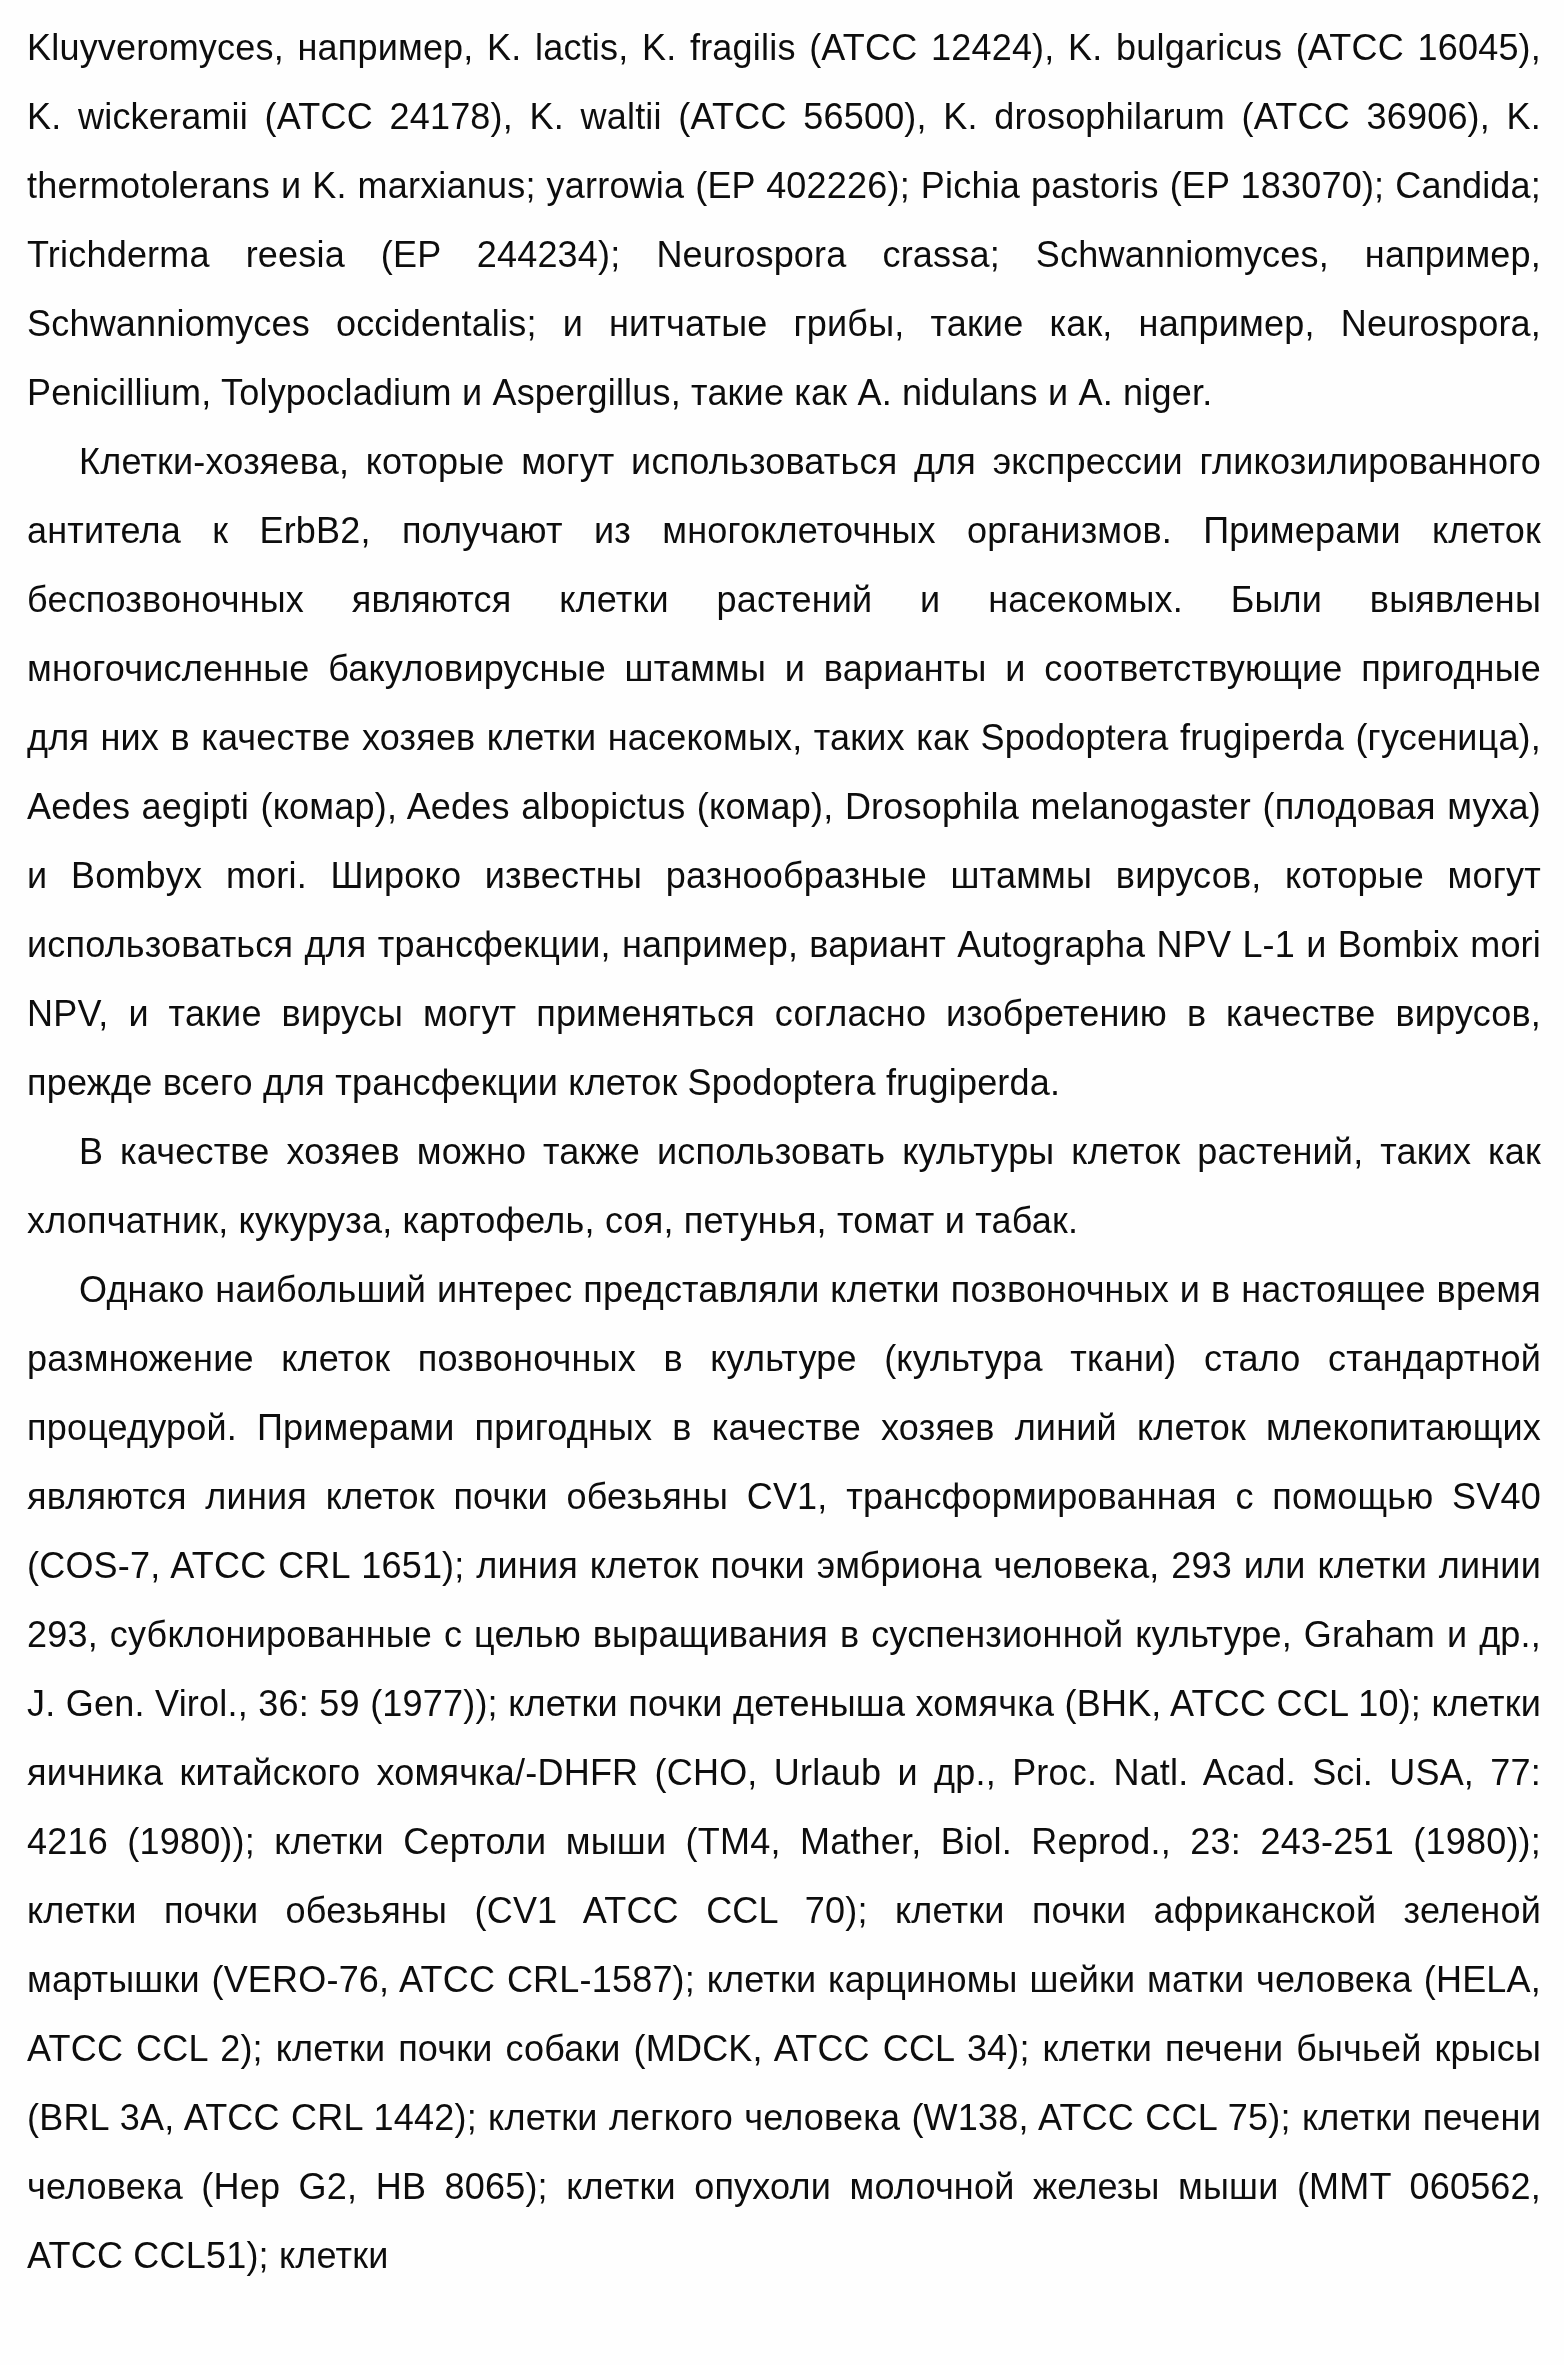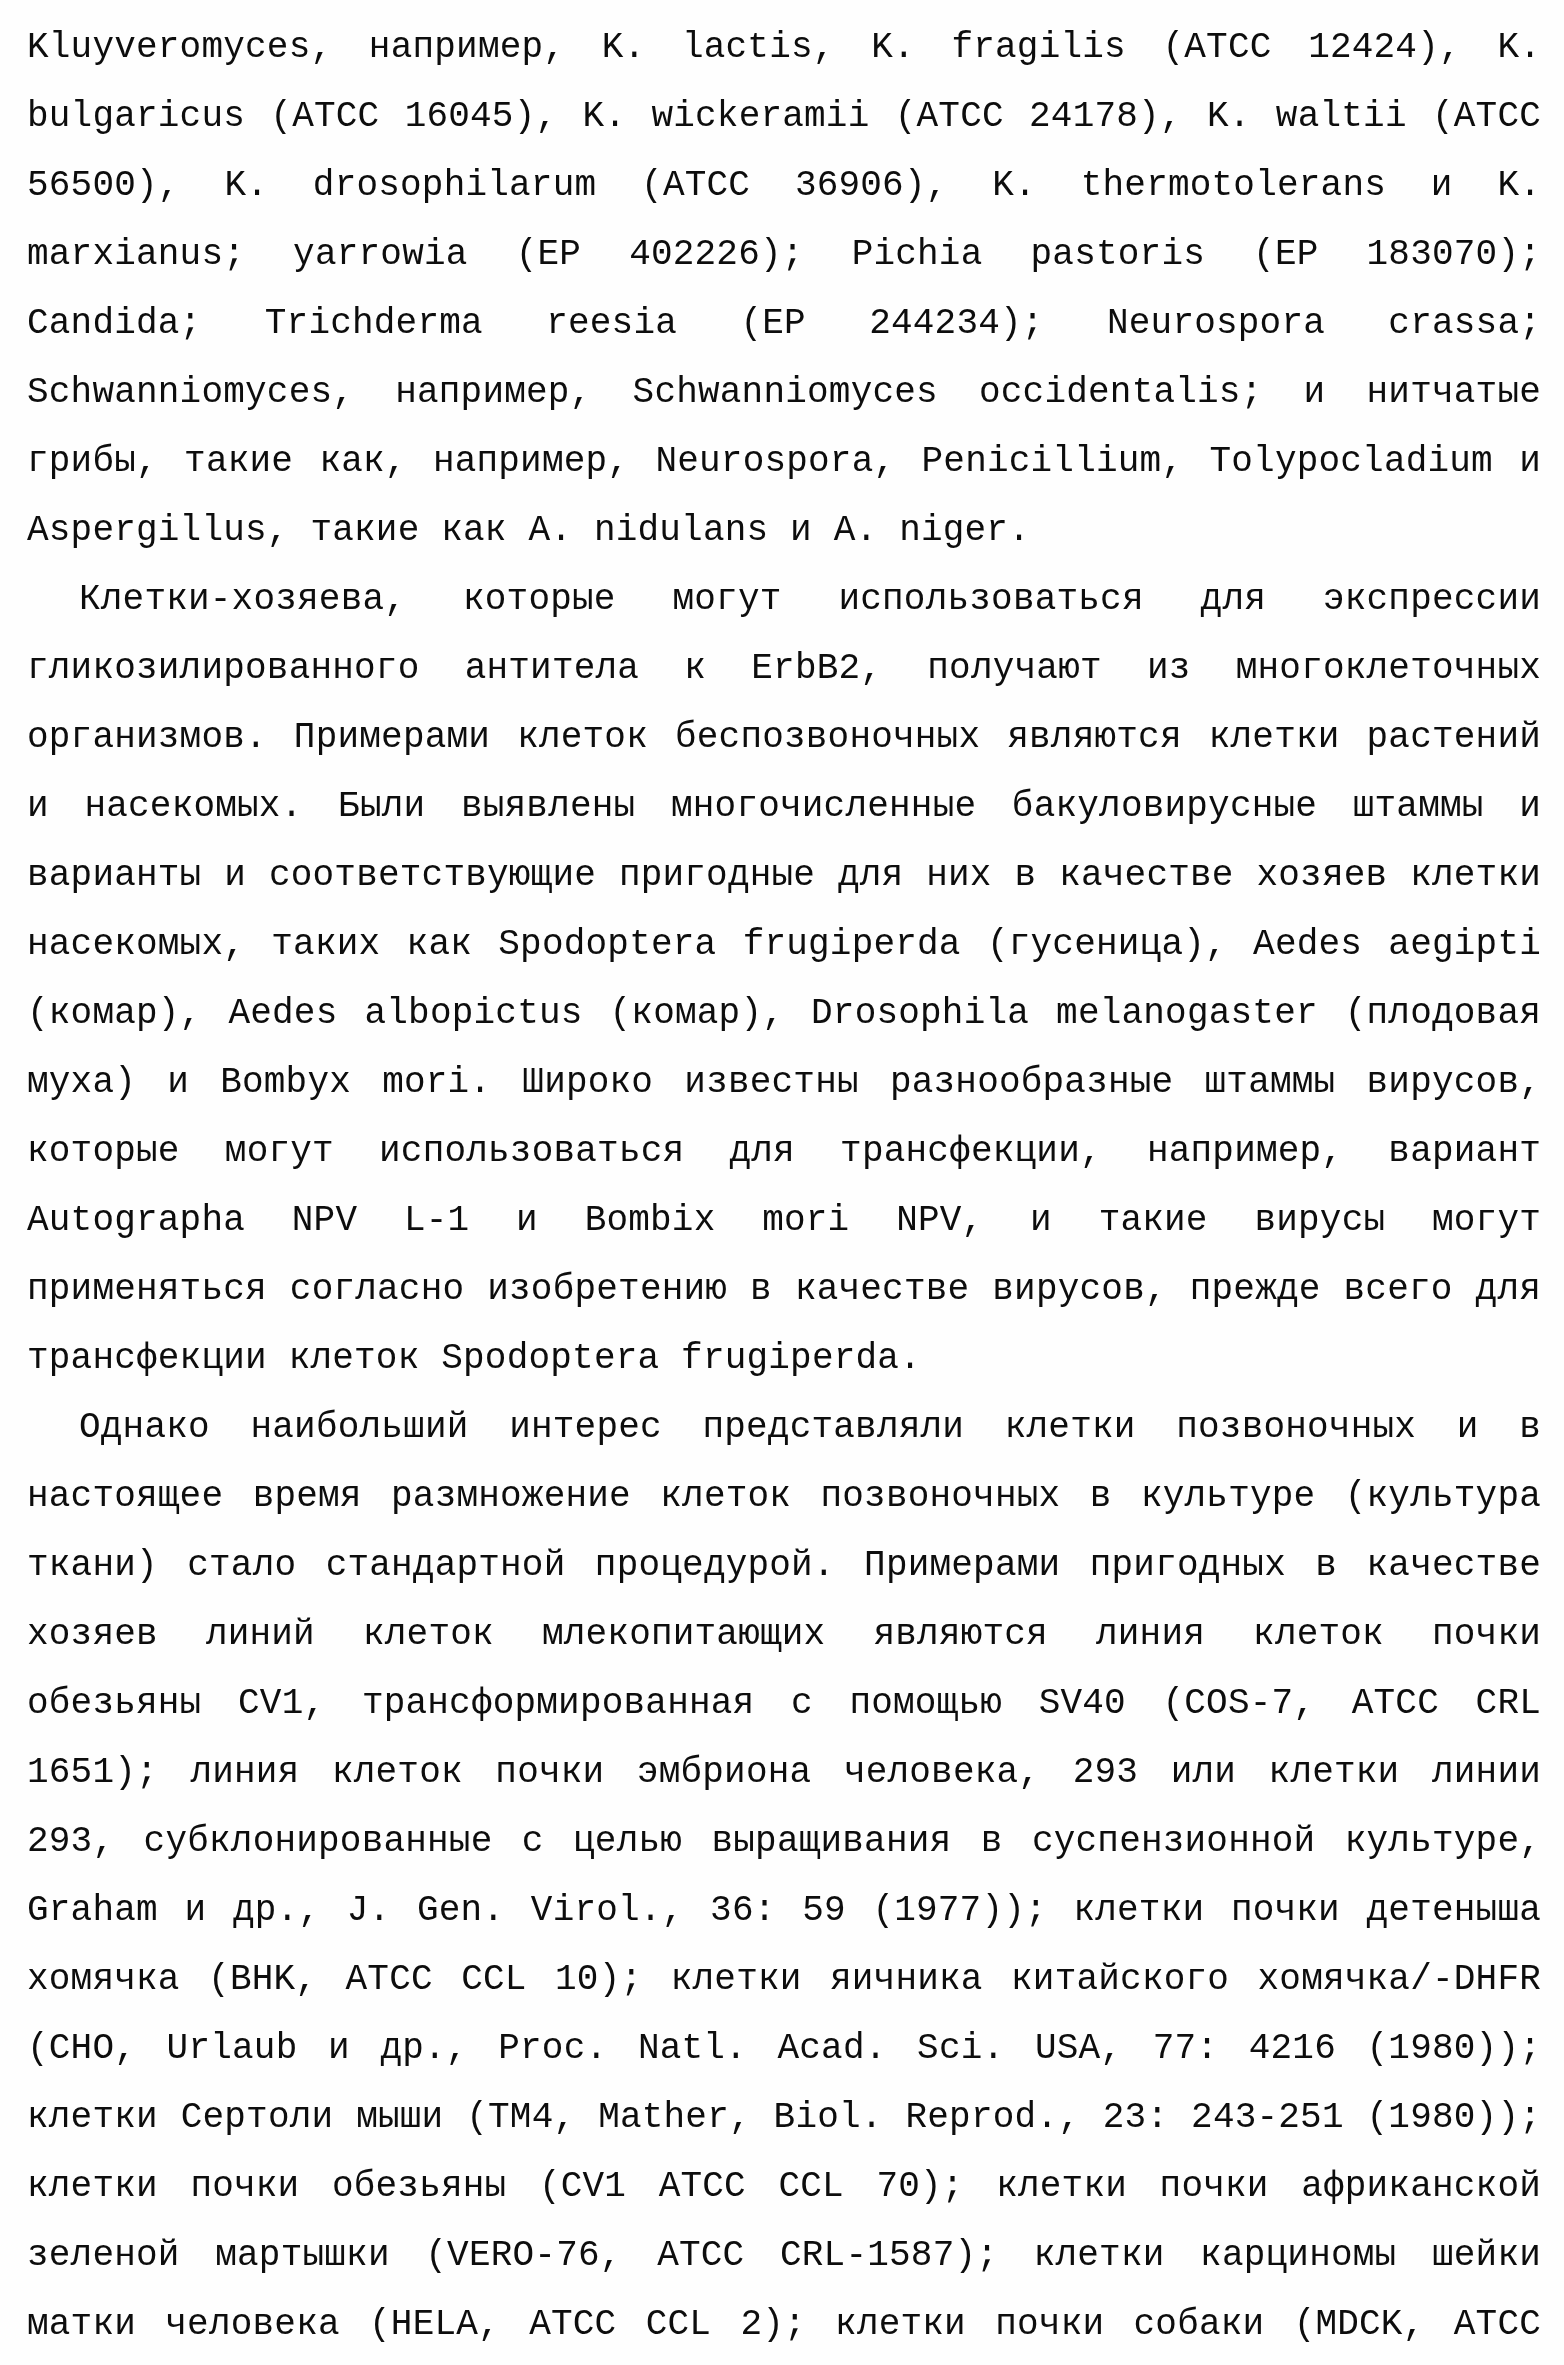--- a/index.html
+++ b/index.html
@@ -8,35 +8,36 @@
     background: #ffffff;
   }
   .page {
     position: relative;
     width: 1565px;
     height: 2366px;
     box-sizing: border-box;
     background: #fefefe;
     color: #0d0d0d;
     padding: 12.8px 24px 0 27px;
-    font-family: Liberation Mono, monospace;
+    font-family: Liberation Sans, sans-serif;
     font-size: 36px;
     line-height: 69px;
     letter-spacing: 0.2px;
     overflow: hidden;
   }
   .page p {
     margin: 0;
     text-align: justify;
   }
   .page p.ind {
     text-indent: 52px;
   }
 </style>
 </head>
 <body>
 
 <div class="page">
   <p>Kluyveromyces, например, K. lactis, K. fragilis (ATCC 12424), K. bulgaricus (ATCC 16045), K. wickeramii (ATCC 24178), K. waltii (ATCC 56500), K. drosophilarum (ATCC 36906), K. thermotolerans и K. marxianus; yarrowia (EP 402226); Pichia pastoris (EP 183070); Candida; Trichderma reesia (EP 244234); Neurospora crassa; Schwanniomyces, например, Schwanniomyces occidentalis; и нитчатые грибы, такие как, например, Neurospora, Penicillium, Tolypocladium и Aspergillus, такие как A. nidulans и A. niger.</p>
   <p class="ind">Клетки-хозяева, которые могут использоваться для экспрессии гликозилированного антитела к ErbB2, получают из многоклеточных организмов. Примерами клеток беспозвоночных являются клетки растений и насекомых. Были выявлены многочисленные бакуловирусные штаммы и варианты и соответствующие пригодные для них в качестве хозяев клетки насекомых, таких как Spodoptera frugiperda (гусеница), Aedes aegipti (комар), Aedes albopictus (комар), Drosophila melanogaster (плодовая муха) и Bombyx mori. Широко известны разнообразные штаммы вирусов, которые могут использоваться для трансфекции, например, вариант Autographa NPV L-1 и Bombix mori NPV, и такие вирусы могут применяться согласно изобретению в качестве вирусов, прежде всего для трансфекции клеток Spodoptera frugiperda.</p>
+  <p class="ind">В качестве хозяев можно также использовать культуры клеток растений, таких как хлопчатник, кукуруза, картофель, соя, петунья, томат и табак.</p>
   <p class="ind">Однако наибольший интерес представляли клетки позвоночных и в настоящее время размножение клеток позвоночных в культуре (культура ткани) стало стандартной процедурой. Примерами пригодных в качестве хозяев линий клеток млекопитающих являются линия клеток почки обезьяны CV1, трансформированная с помощью SV40 (COS-7, ATCC CRL 1651); линия клеток почки эмбриона человека, 293 или клетки линии 293, субклонированные с целью выращивания в суспензионной культуре, Graham и др., J. Gen. Virol., 36: 59 (1977)); клетки почки детеныша хомячка (BHK, ATCC CCL 10); клетки яичника китайского хомячка/-DHFR (CHO, Urlaub и др., Proc. Natl. Acad. Sci. USA, 77: 4216 (1980)); клетки Сертоли мыши (TM4, Mather, Biol. Reprod., 23: 243-251 (1980)); клетки почки обезьяны (CV1 ATCC CCL 70); клетки почки африканской зеленой мартышки (VERO-76, ATCC CRL-1587); клетки карциномы шейки матки человека (HELA, ATCC CCL 2); клетки почки собаки (MDCK, ATCC CCL 34); клетки печени бычьей крысы (BRL 3A, ATCC CRL 1442); клетки легкого человека (W138, ATCC CCL 75); клетки печени человека (Hep G2, HB 8065); клетки опухоли молочной железы мыши (MMT 060562, ATCC CCL51); клетки</p>
 </div>
 
 
 </body></html>

